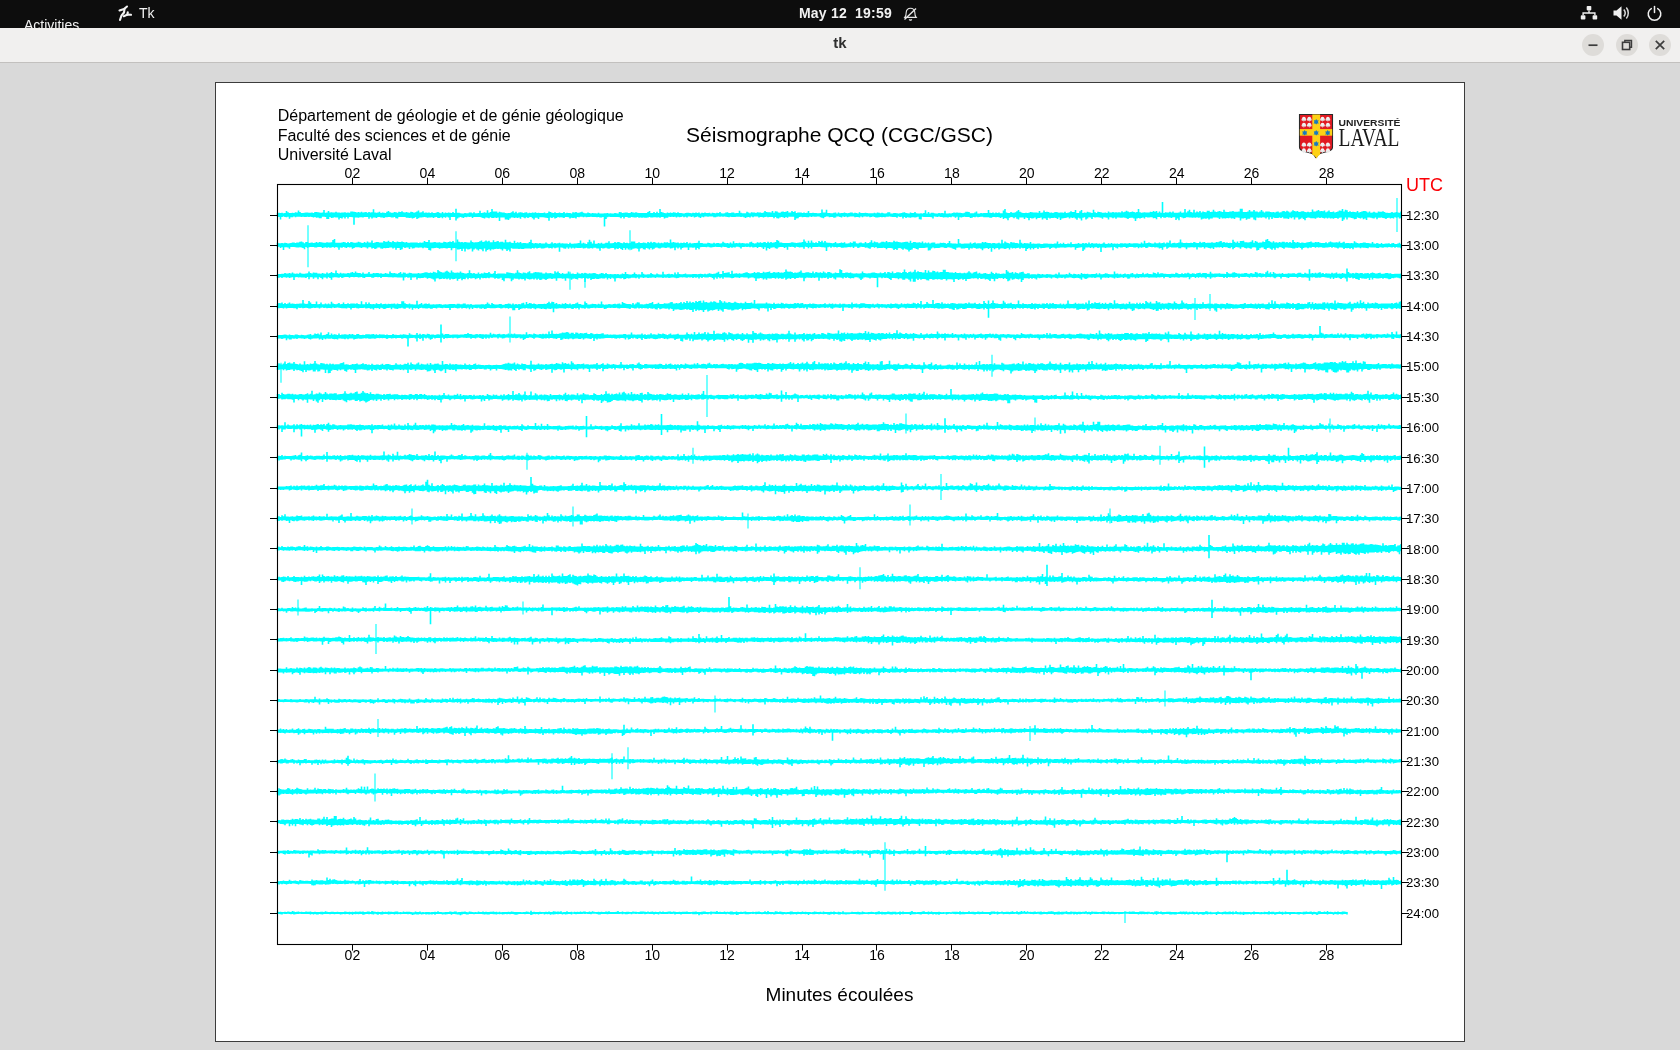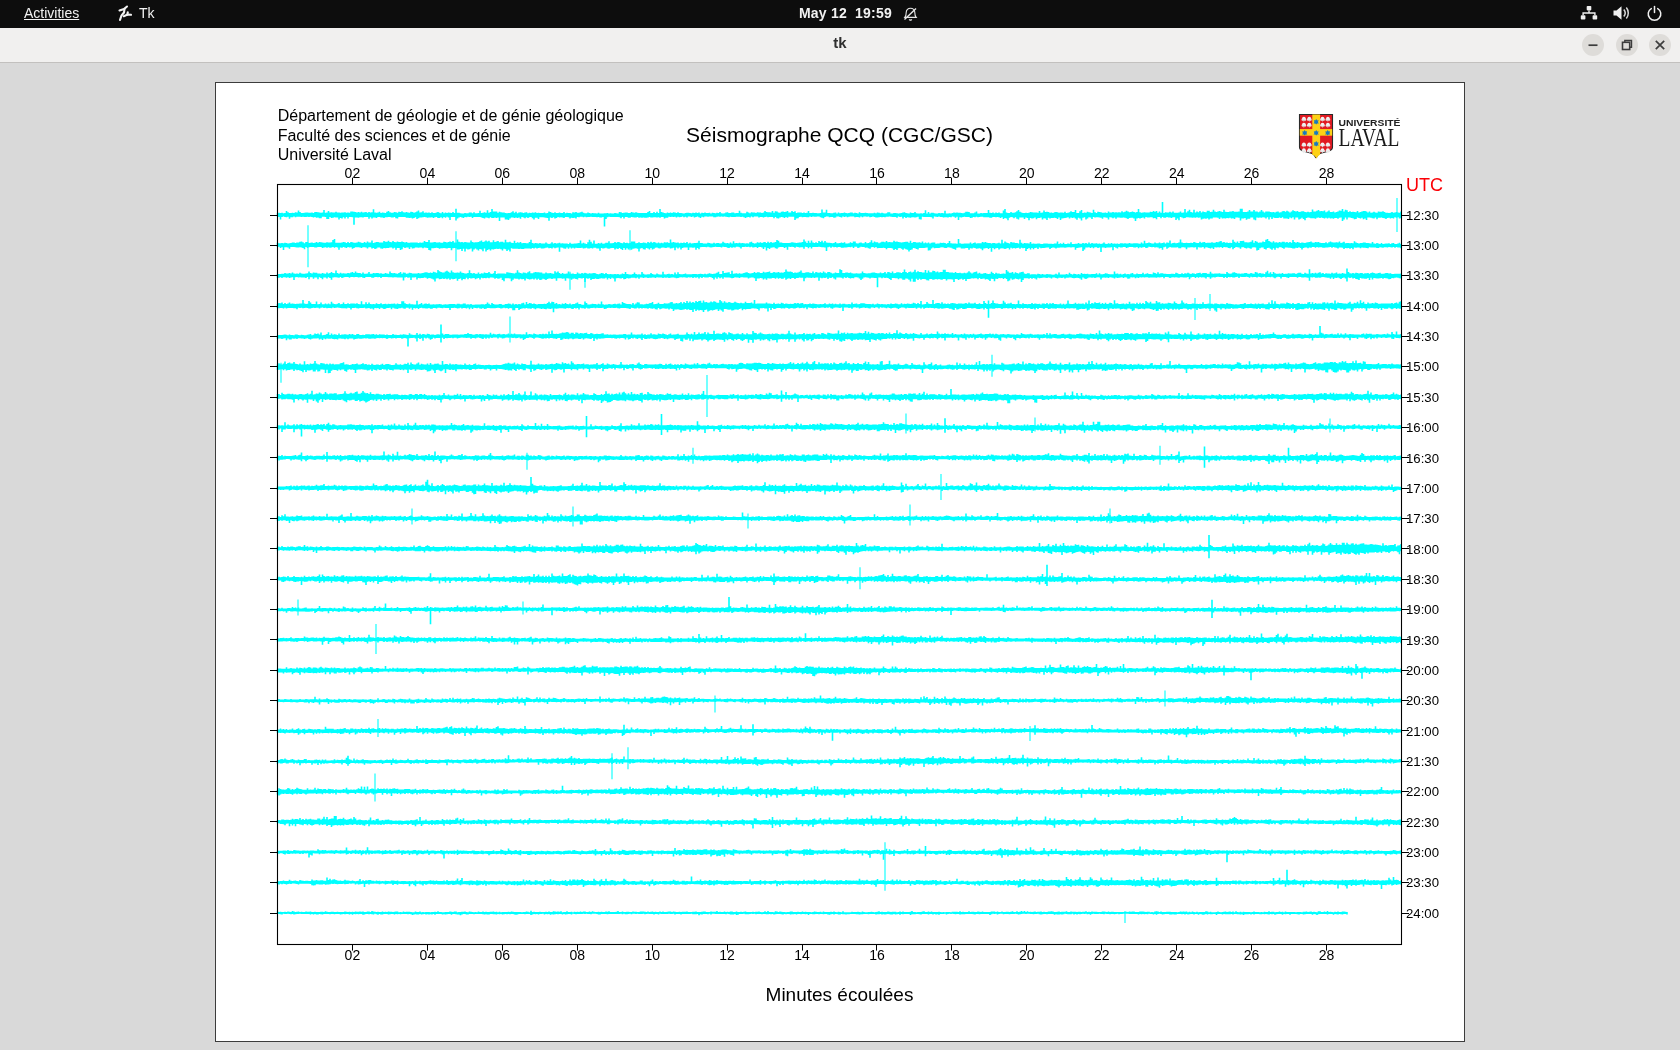--- a/index.html
+++ b/index.html
@@ -1,20 +1,20 @@
 <!DOCTYPE html>
 <html><head>
 <meta charset="utf-8">
 <style>
 * { margin:0; padding:0; box-sizing:border-box; }
 html,body { width:1680px; height:1050px; overflow:hidden; background:#d9d9d9;
   font-family:"Liberation Sans", sans-serif; }
 #topbar { position:absolute; left:0; top:0; width:1680px; height:28px; background:#0d0d0d;
   color:#f2f2f2; font-size:14px; }
-#activities { position:absolute; left:24px; top:5px;text-decoration:underline; }
+#activities { position:absolute; left:24px; top:17px;text-decoration:underline; }
 #tkicon { position:absolute; left:115px; top:3px; }
 #tktext { position:absolute; left:139px; top:5px; }
 #clock { position:absolute; left:799px; top:5px; letter-spacing:0.2px;font-weight:bold; }
 #bell { position:absolute; left:902px; top:6px; }
 #rightico { position:absolute; right:17px; top:5px; }
 #rightico svg { vertical-align:top; }
 #headerbar { position:absolute; left:0; top:28px; width:1680px; height:35px; background:#f1f0ef;
   border-bottom:1px solid #c2c0be; }
 #wtitle { position:absolute; left:0; right:0; top:6px; text-align:center; font-weight:bold;
   font-size:15px; color:#2f2f2f; }

